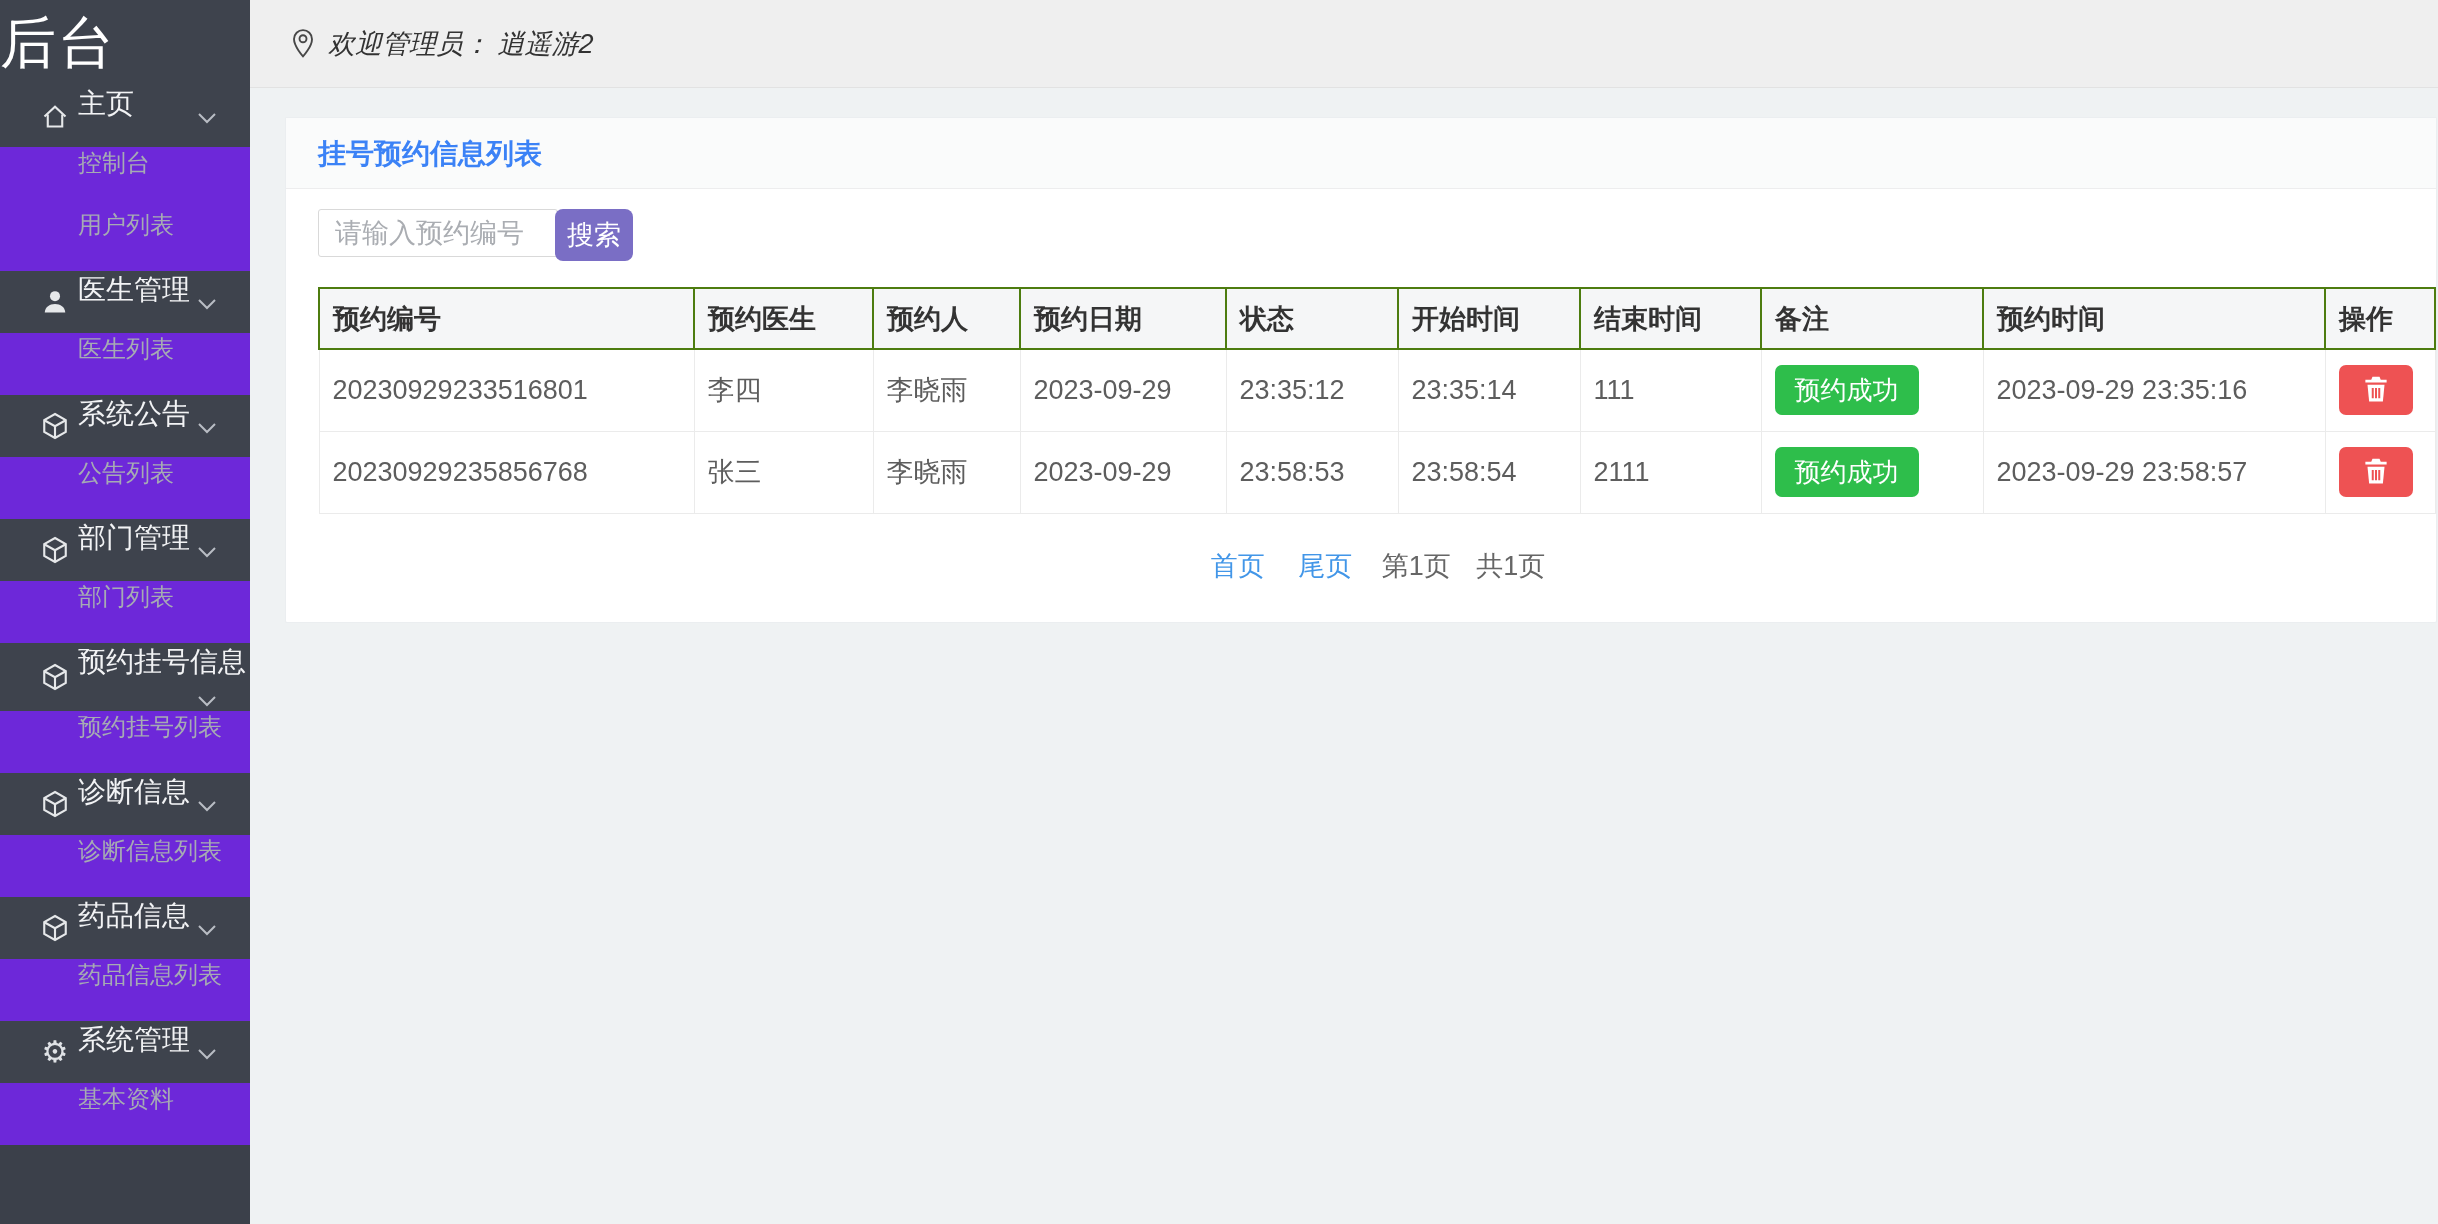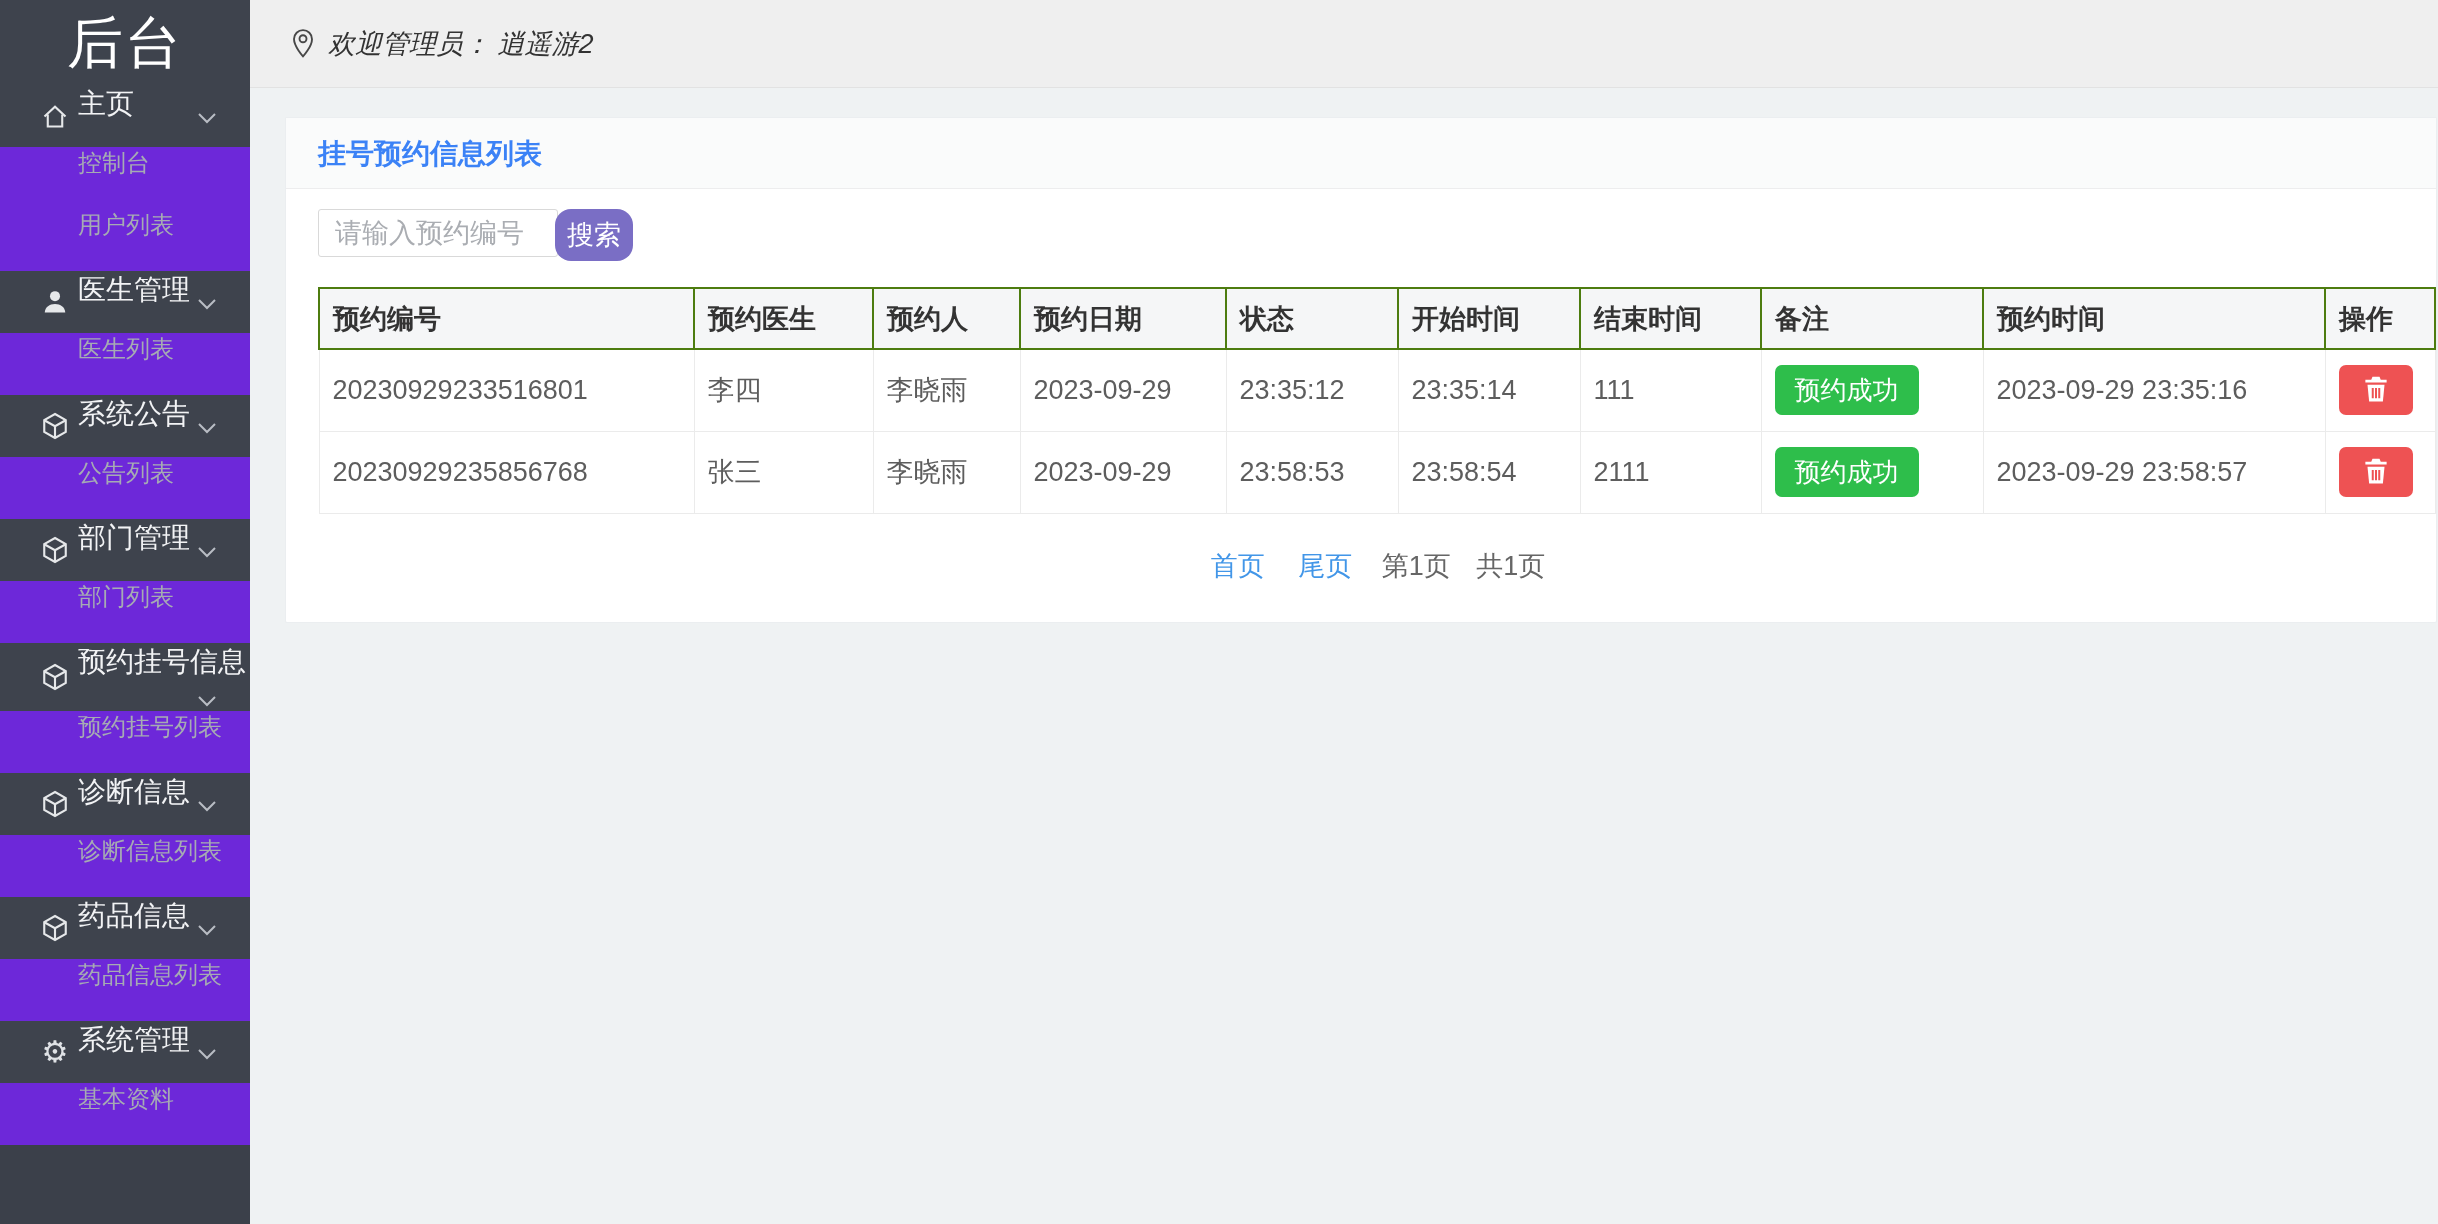--- a/index.html
+++ b/index.html
@@ -2,21 +2,21 @@
 <html><head>
 <meta charset="utf-8">
 <style>
   * { margin:0; padding:0; box-sizing:border-box; }
   html,body { width:2438px; height:1224px; overflow:hidden; }
   body { font-family:"Liberation Sans","DejaVu Sans",sans-serif; background:#eff2f3; }
   .app { display:flex; width:2438px; height:1224px; }
 
   
   .sidebar { width:250px; height:1224px; background:#3b404a; flex:0 0 250px; }
-  .logo { height:85px; line-height:85px; text-align:center; color:#ffffff;
+  .logo { height:85px; line-height:85px; color:#ffffff;
           font-size:56px; background:#3e434d; letter-spacing:2px; }
   .menu { display:flex; flex-direction:column; }
   .item { position:relative; display:flex; align-items:flex-start; height:62px;
           cursor:pointer; }
   .item.parent { background:#3e434d; color:#f2f3f5; font-size:28px; }
   .item.parent.tall { height:68px; }
   .item.child { background:#6d28d9; color:#a6abb3; font-size:24px;font-family:Liberation Mono, monospace; }
   .icn { position:absolute; left:40px; top:50%; transform:translateY(-50%);
          width:30px; height:30px; display:flex; align-items:center; justify-content:center; }
   .icn svg { display:block; }
@@ -38,21 +38,21 @@
   .card-hd { height:71px; line-height:71px; padding-left:32px; background:#fafbfb;
              border-bottom:1px solid #ededee; font-size:28px; font-weight:bold; color:#3b82f6; }
   .card-bd { padding:20px 0 38px 32px; }
 
   
   .search-row { display:flex; align-items:flex-start; height:52px; margin-bottom:26px; }
   .search-input { width:240px; height:48px; border:1px solid #d9d9d9; border-radius:3px;
                   padding:0 16px; font-size:27px; color:#333; outline:none;
                   font-family:"Liberation Sans","DejaVu Sans",sans-serif; }
   .search-input::placeholder { color:#aaadb2; }
-  .search-btn { height:52px; width:78px; margin-left:-3px; border:none; border-radius:16px;
+  .search-btn { height:52px; width:78px; margin-left:-3px; border:none; border-radius:8px;
                 background:#7a6ec5; color:#fff; font-size:27px; cursor:pointer;
                 font-family:"Liberation Sans","DejaVu Sans",sans-serif; }
 
   
   table { border-collapse:collapse; table-layout:fixed; width:2116px; }
   th { height:61px; background:#f5f6f7; border:2px solid #4d7c0f; text-align:left;
        padding-left:13px; font-size:27px; color:#333; font-weight:bold; }
   td { height:82px; border:1px solid #ebebeb; padding-left:13px; font-size:27px;
        color:#5d5d5d; background:#fff; }
   .badge { display:inline-block; height:50px; line-height:50px; padding:0 20px;

